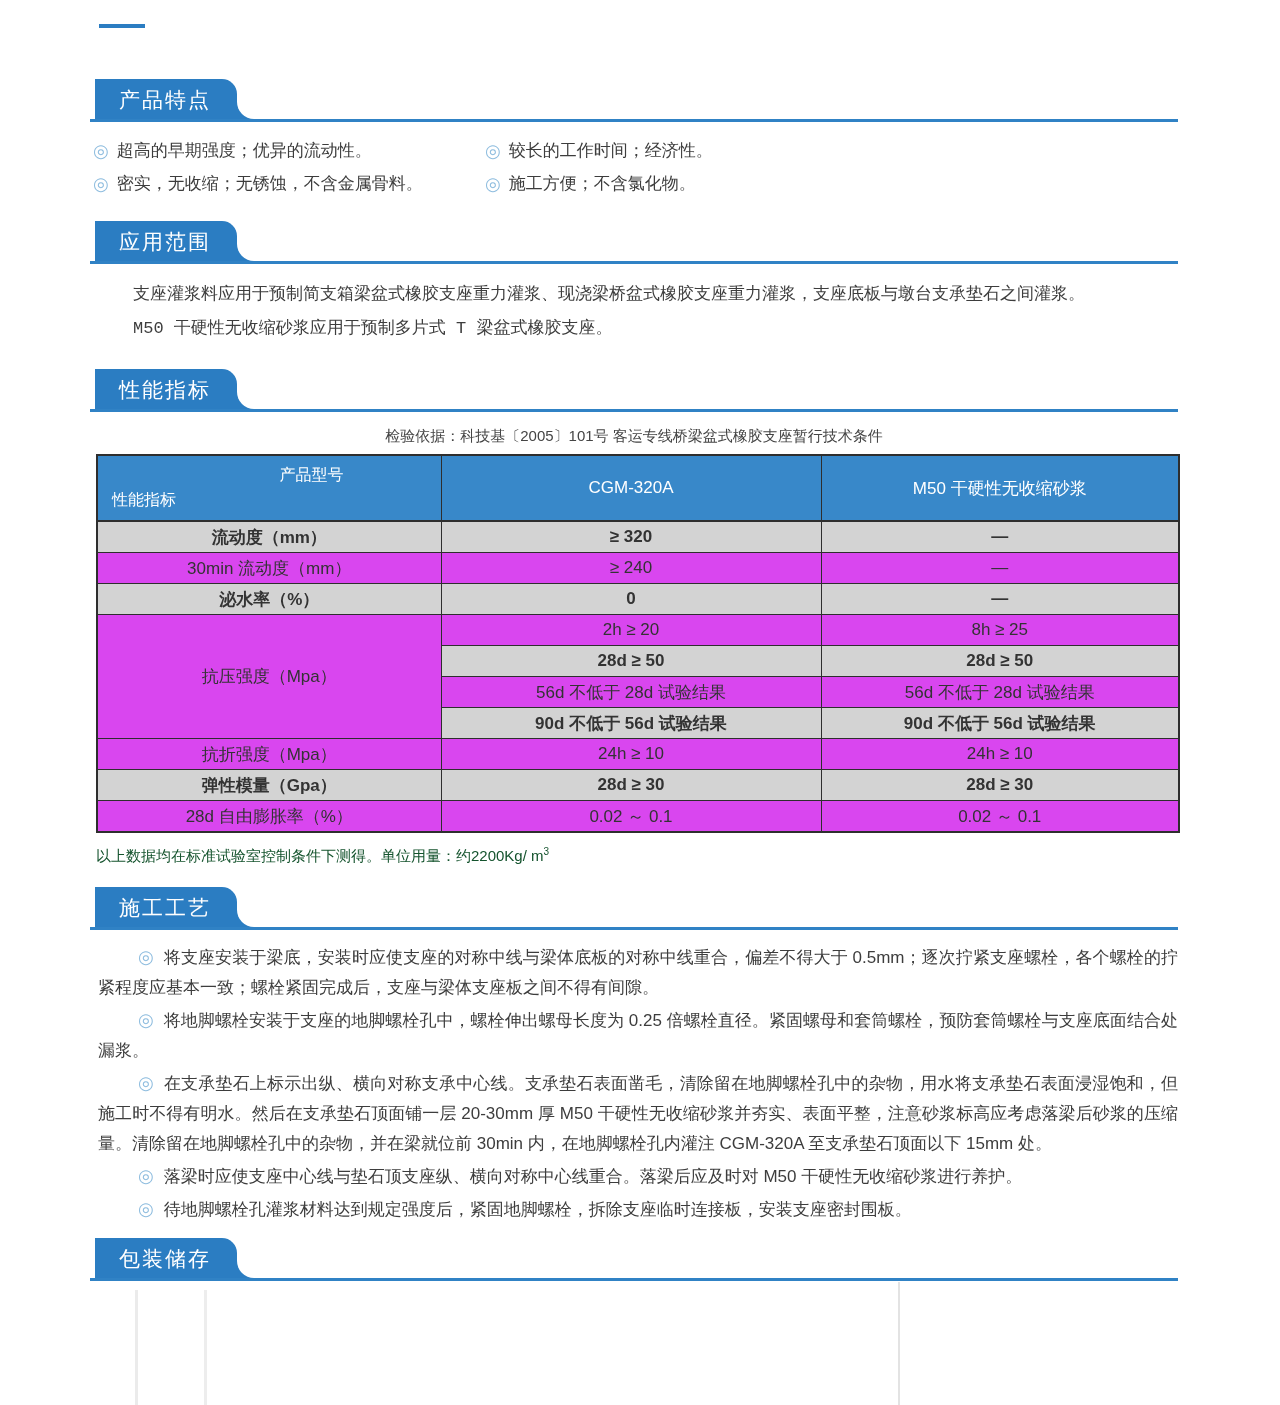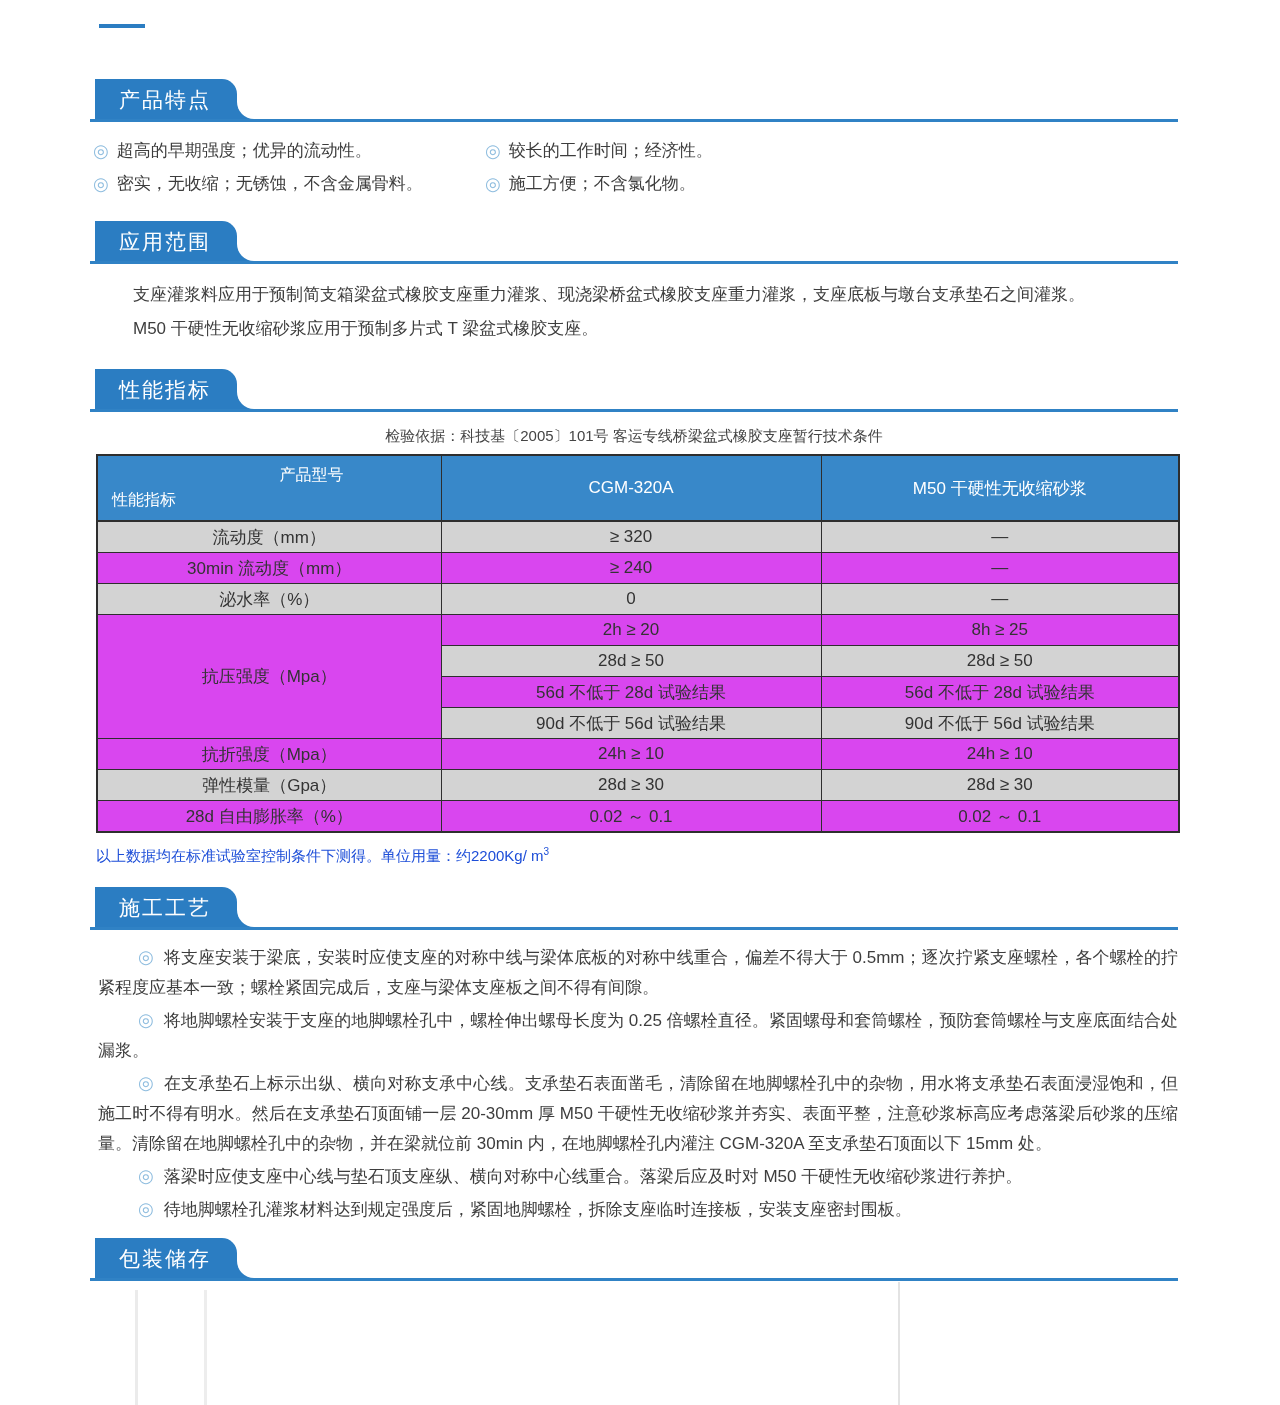--- a/index.html
+++ b/index.html
@@ -31,41 +31,41 @@
   }
   .tab-curve{position:absolute;left:100%;bottom:0;width:17px;height:17px;background:var(--blue);}
   .tab-curve::before{content:"";position:absolute;inset:0;background:#fff;border-bottom-left-radius:17px;}
 
   
   .features{display:grid;grid-template-columns:392px auto;row-gap:9px;margin:17px 0 0 3px;font-size:17px;}
   .bullet-item{display:flex;align-items:flex-start;line-height:24px;}
   .dot{color:var(--bullet);font-size:18px;line-height:24px;margin-right:8px;flex:0 0 auto;}
 
   
-  .app-text{margin:14px 0 0 43px;font-size:17px;line-height:34px;}
+  .app-text{margin:14px 0 0 43px;font-size:17px;line-height:34px;font-family:Liberation Mono, monospace;}
   .app-text p{margin:0;}
 
   
   .basis{margin-top:15px;text-align:center;font-size:15px;color:#454545;}
   table.perf{
     width:1082px;margin:8px 16px 0 6px;border-collapse:collapse;table-layout:fixed;
     font-size:17px;color:#333;
   }
   table.perf col.c1{width:344px;} table.perf col.c2{width:380px;} table.perf col.c3{width:358px;}
   table.perf th,table.perf td{border:1px solid var(--border);text-align:center;padding:0;}
   table.perf{border:2px solid var(--border);}
   table.perf thead th{background:var(--tblblue);color:#fff;font-weight:normal;height:64px;border-bottom:2px solid var(--border);}
   table.perf tbody td{height:30px;background:#d946ef;}
-  table.perf td.shade{background:var(--shade);}
+  table.perf td.shade{background:var(--shade);font-weight:bold;}
   th.corner{position:relative;
     background-image:linear-gradient(to bottom right,transparent calc(50% - 1px),#2a2a2a calc(50% - 1px),#2a2a2a calc(50% + 1px),transparent calc(50% + 1px));
   }
   .corner-top{position:absolute;top:9px;left:53%;font-size:16px;}
   .corner-bottom{position:absolute;bottom:9px;left:14px;font-size:16px;}
-  .footnote{margin:13px 0 0 6px;font-size:15px;color:#1d4ed8;}
+  .footnote{margin:13px 0 0 6px;font-size:15px;color:#14532d;}
   .footnote sup{font-size:10px;}
 
   
   .steps{padding-top:10px;font-size:17px;line-height:30px;text-align:justify;}
   .steps p{margin:3px 0 0 8px;text-indent:40px;}
   .steps .dot{margin-right:10px;}
 
   
   .s-features{margin-top:51px;}
   .s-application{margin-top:25px;}

